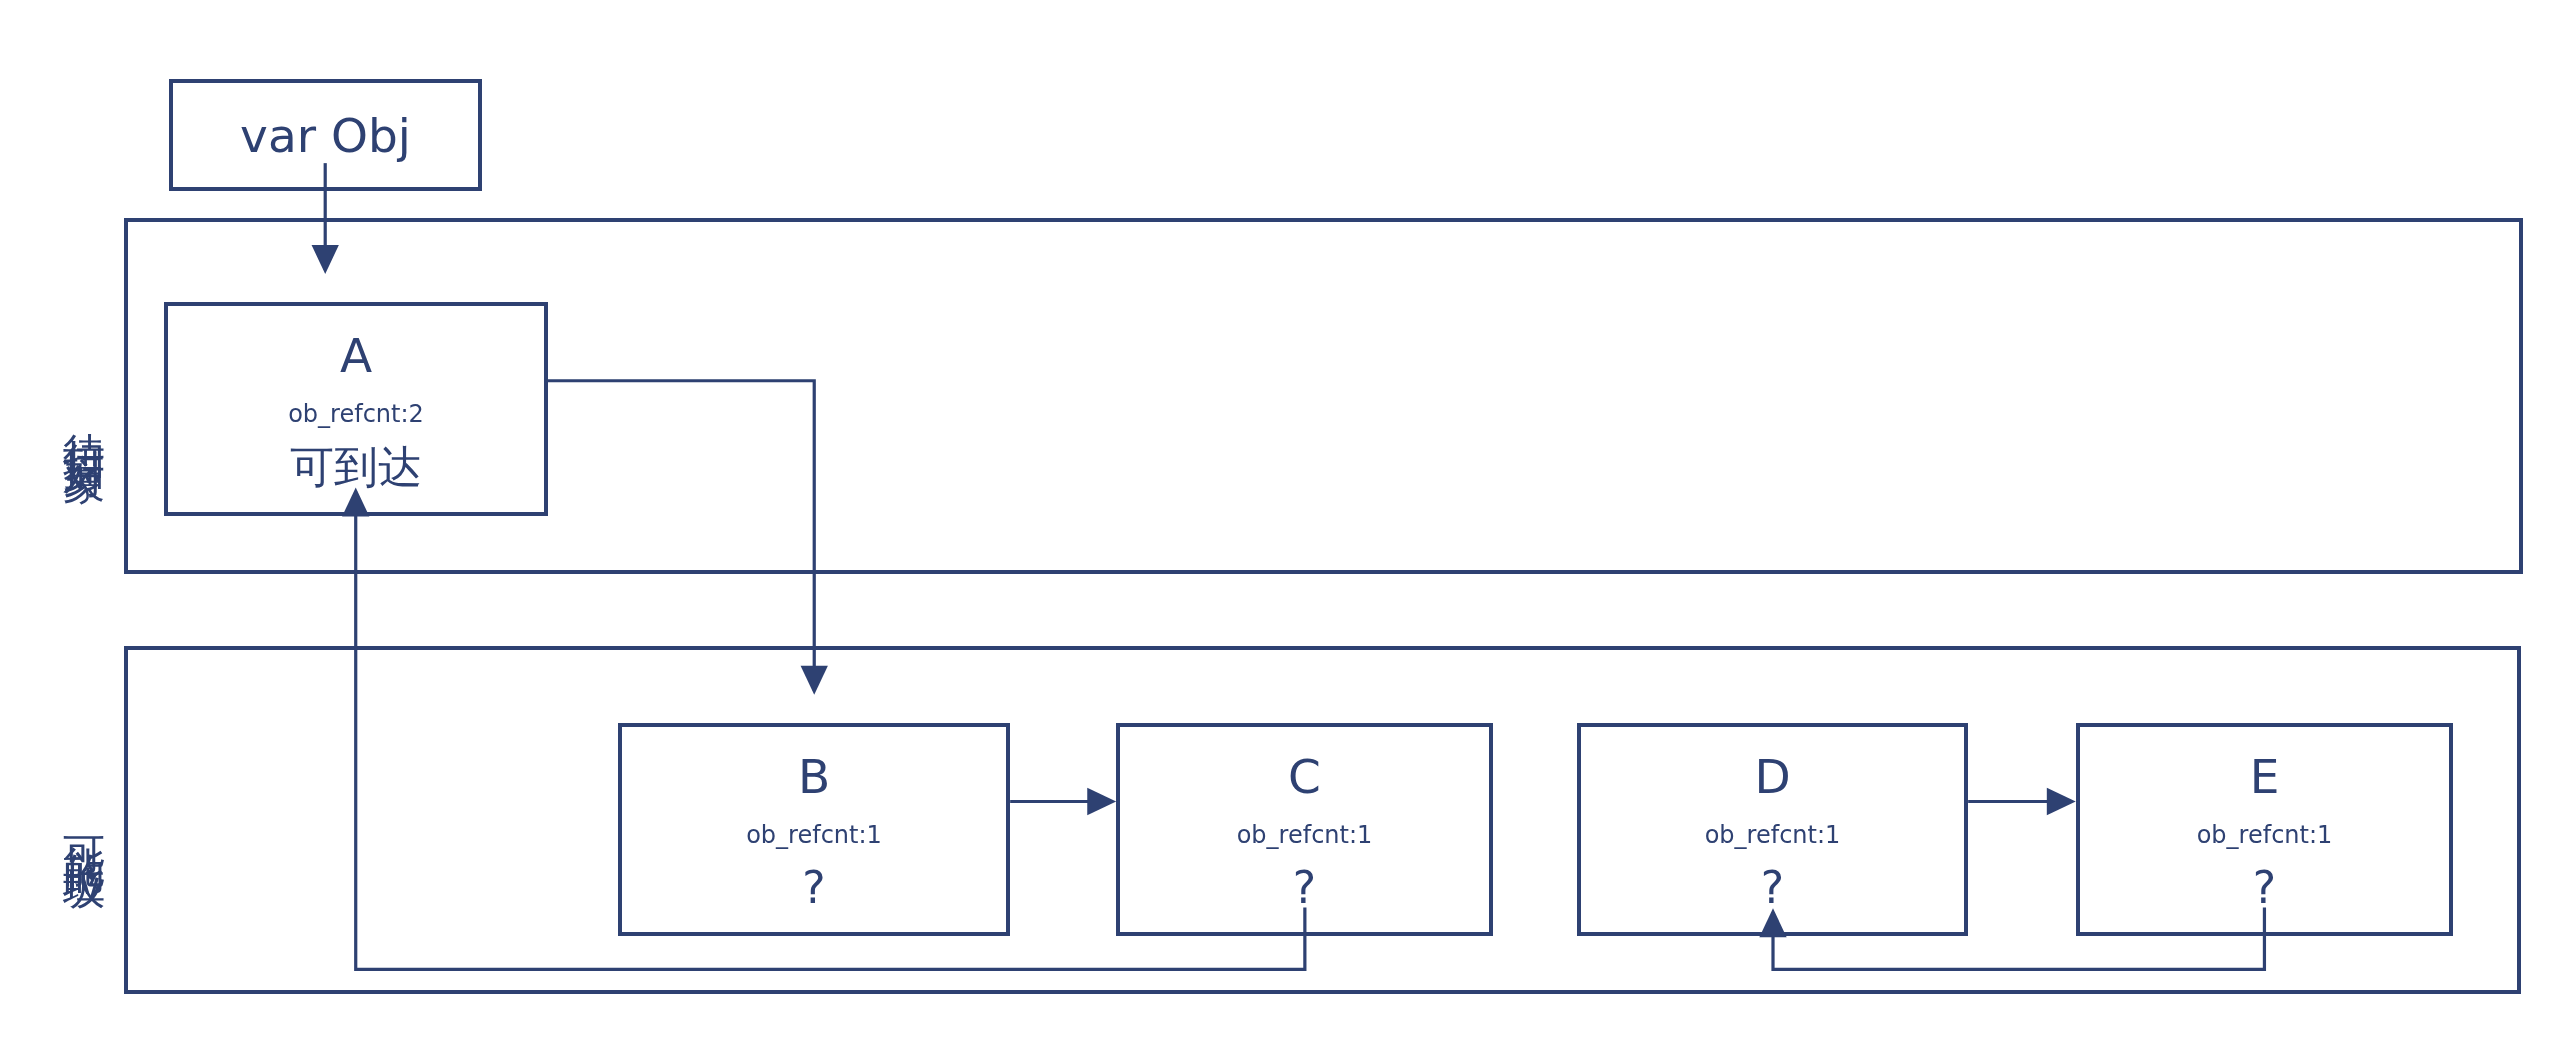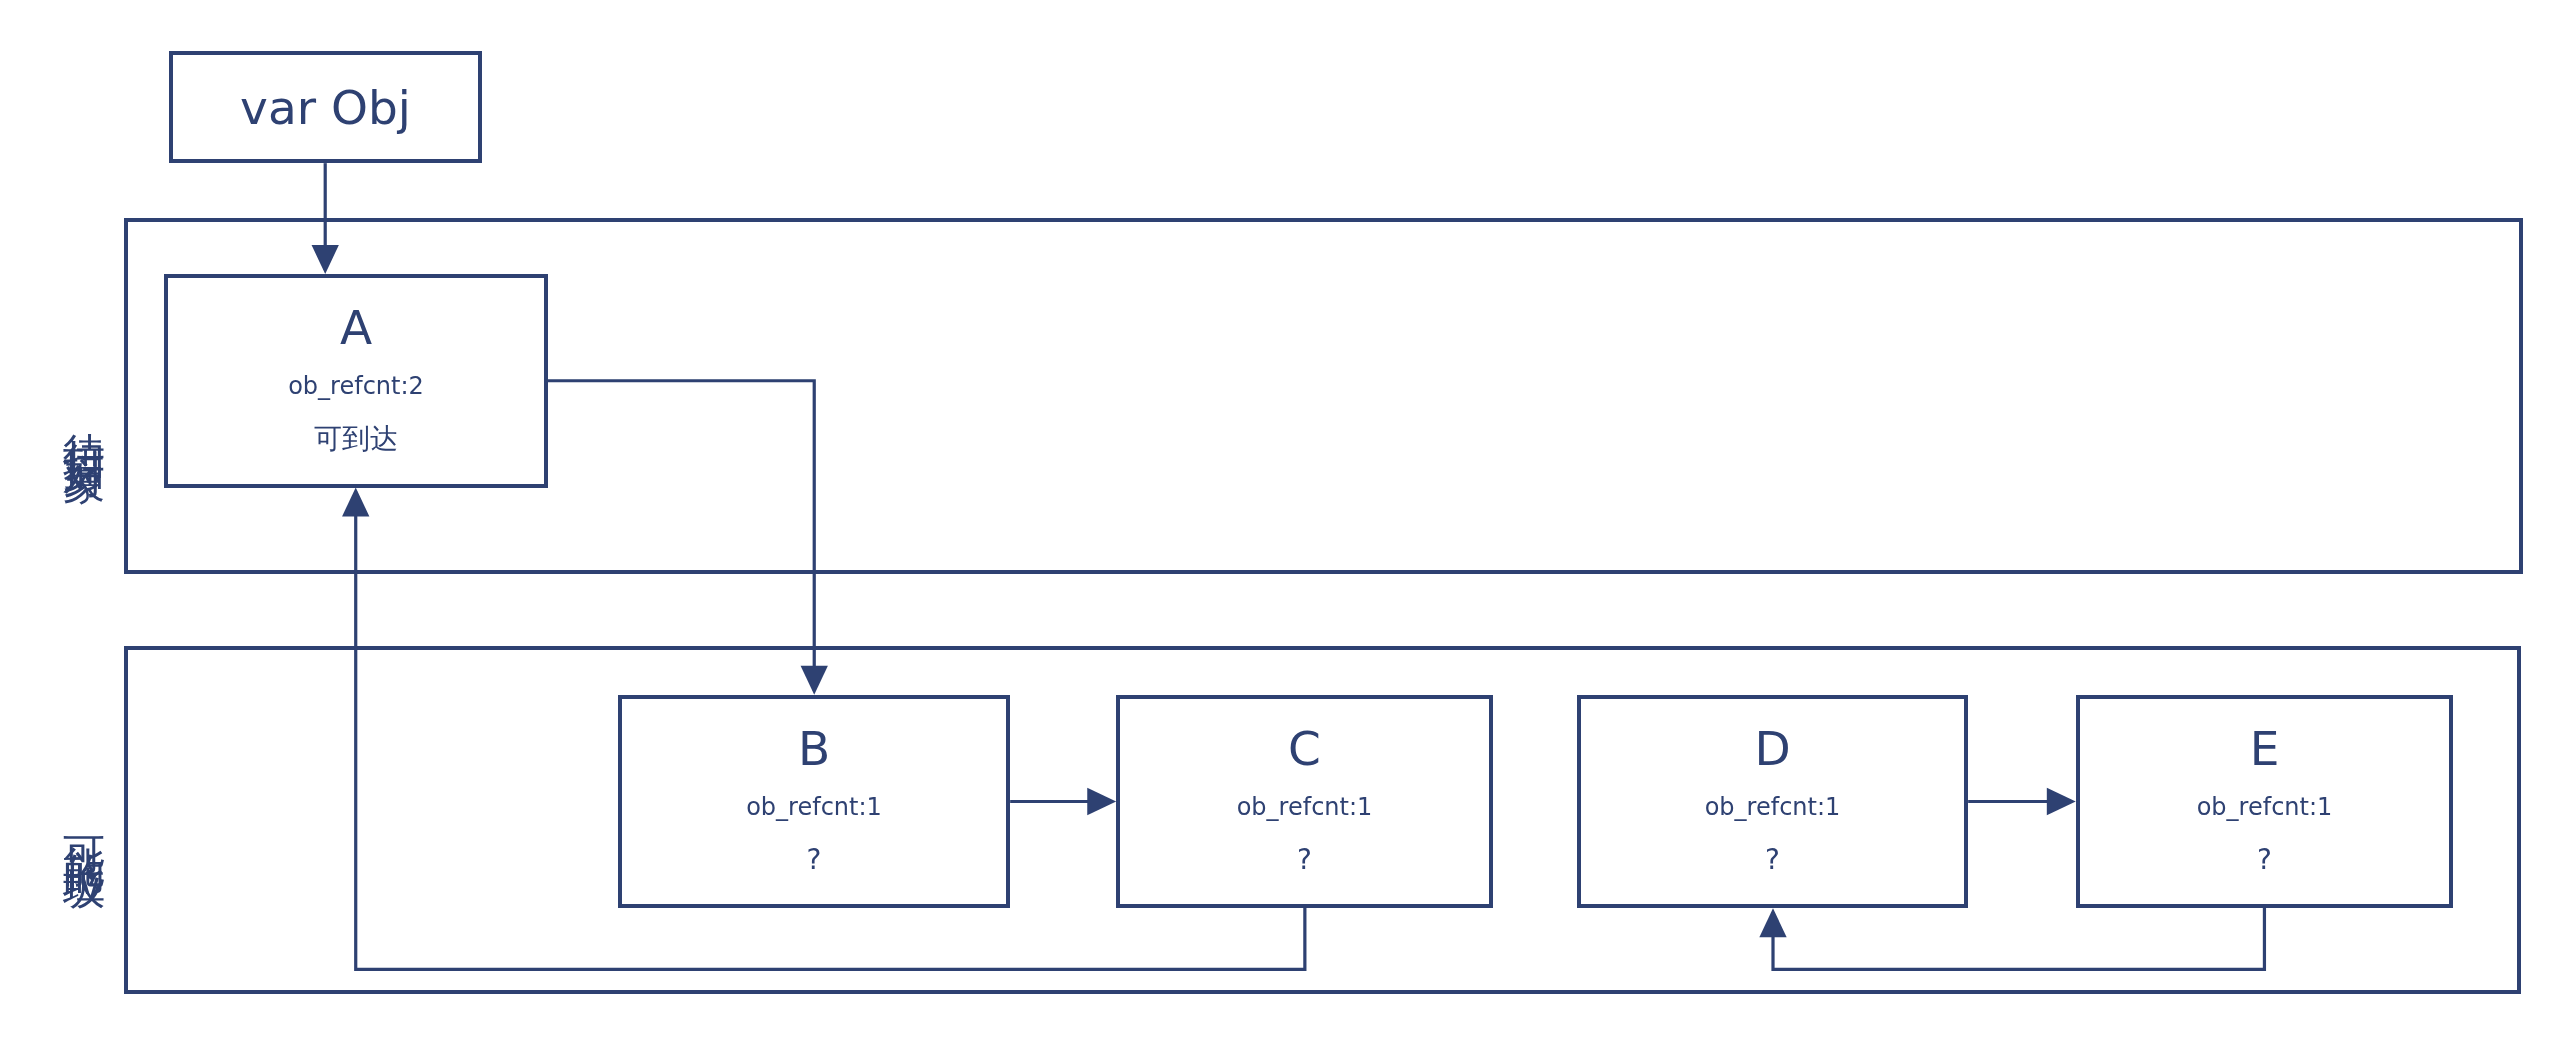--- a/index.html
+++ b/index.html
@@ -36,26 +36,27 @@
   }
   .vlabel.scan{left:59px;top:279px;height:279px;}
   .vlabel.garbage{left:59px;top:684px;height:279px;}
   .box{
     position:absolute;
     border:4px solid var(--stroke);
     background:var(--bg);
     box-sizing:border-box;
     display:flex;flex-direction:column;
     align-items:center;justify-content:center;
+    margin-top:28px;
   }
   .box.var-box{left:169px;top:51px;width:313px;height:112px;font-size:47px;}
   .node{gap:13px;padding:4.8px 3.2px;}
   .node .letter{font-size:47px;line-height:50px;}
   .node .refcnt{font-size:24px;line-height:40px;}
-  .node .note{font-size:28px;line-height:40px;}
+  .node .note{font-size:44px;line-height:40px;}
   .box.a{left:164px;top:274px;width:384px;height:214px;}
   .box.b{left:618px;top:695px;width:392px;height:213px;}
   .box.c{left:1116px;top:695px;width:377px;height:213px;}
   .box.d{left:1577px;top:695px;width:391px;height:213px;}
   .box.e{left:2076px;top:695px;width:377px;height:213px;}
   svg.connectors{
     position:absolute;left:0;top:0;
     width:2576px;height:1061px;
     pointer-events:none;
   }

